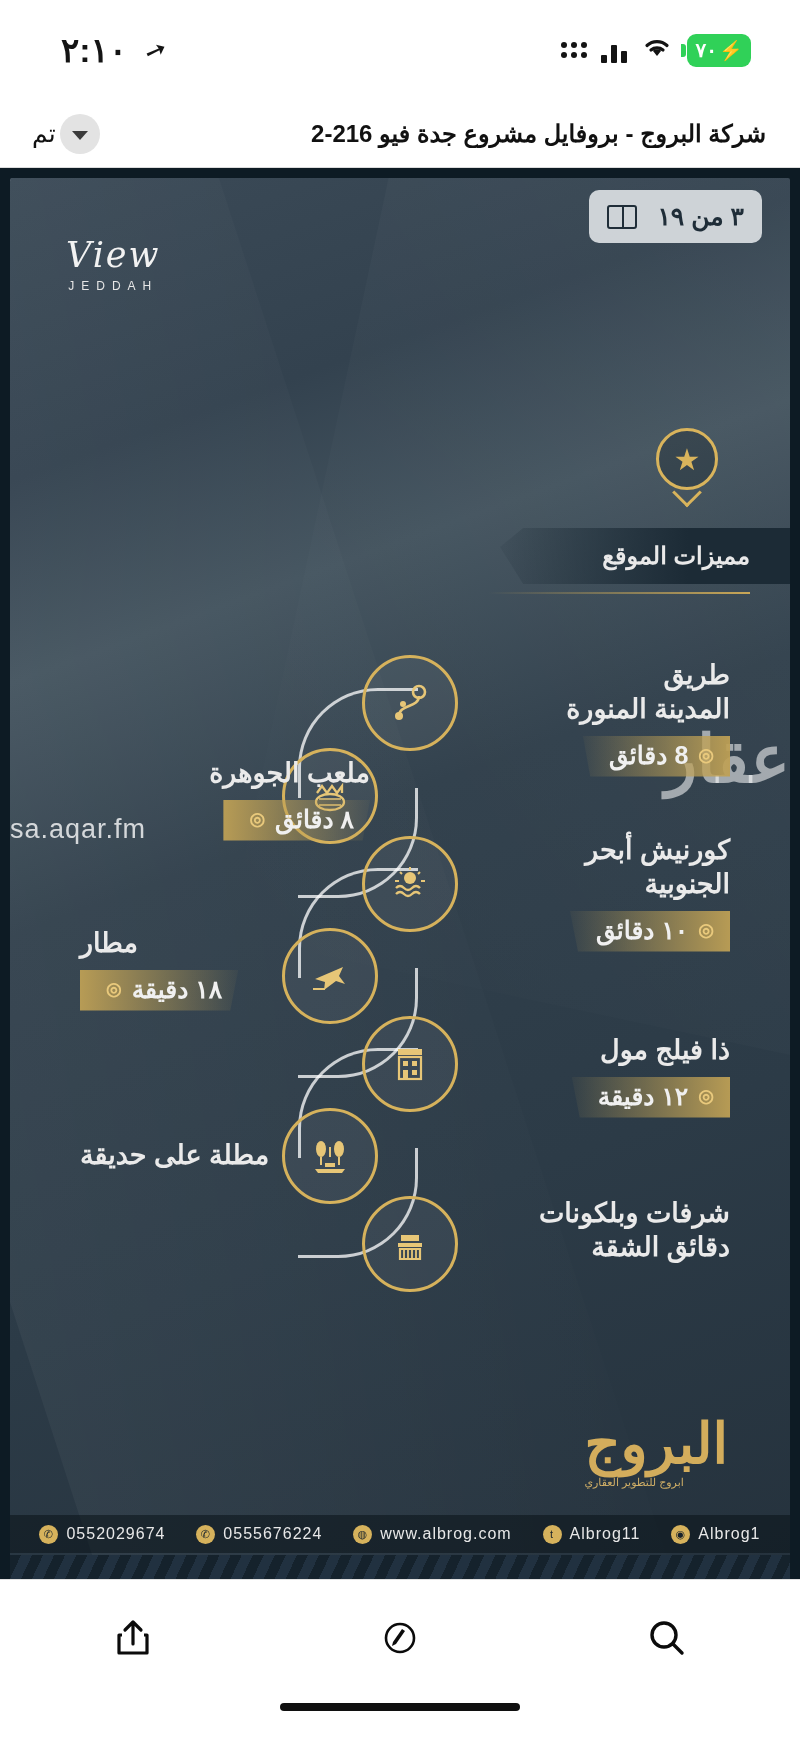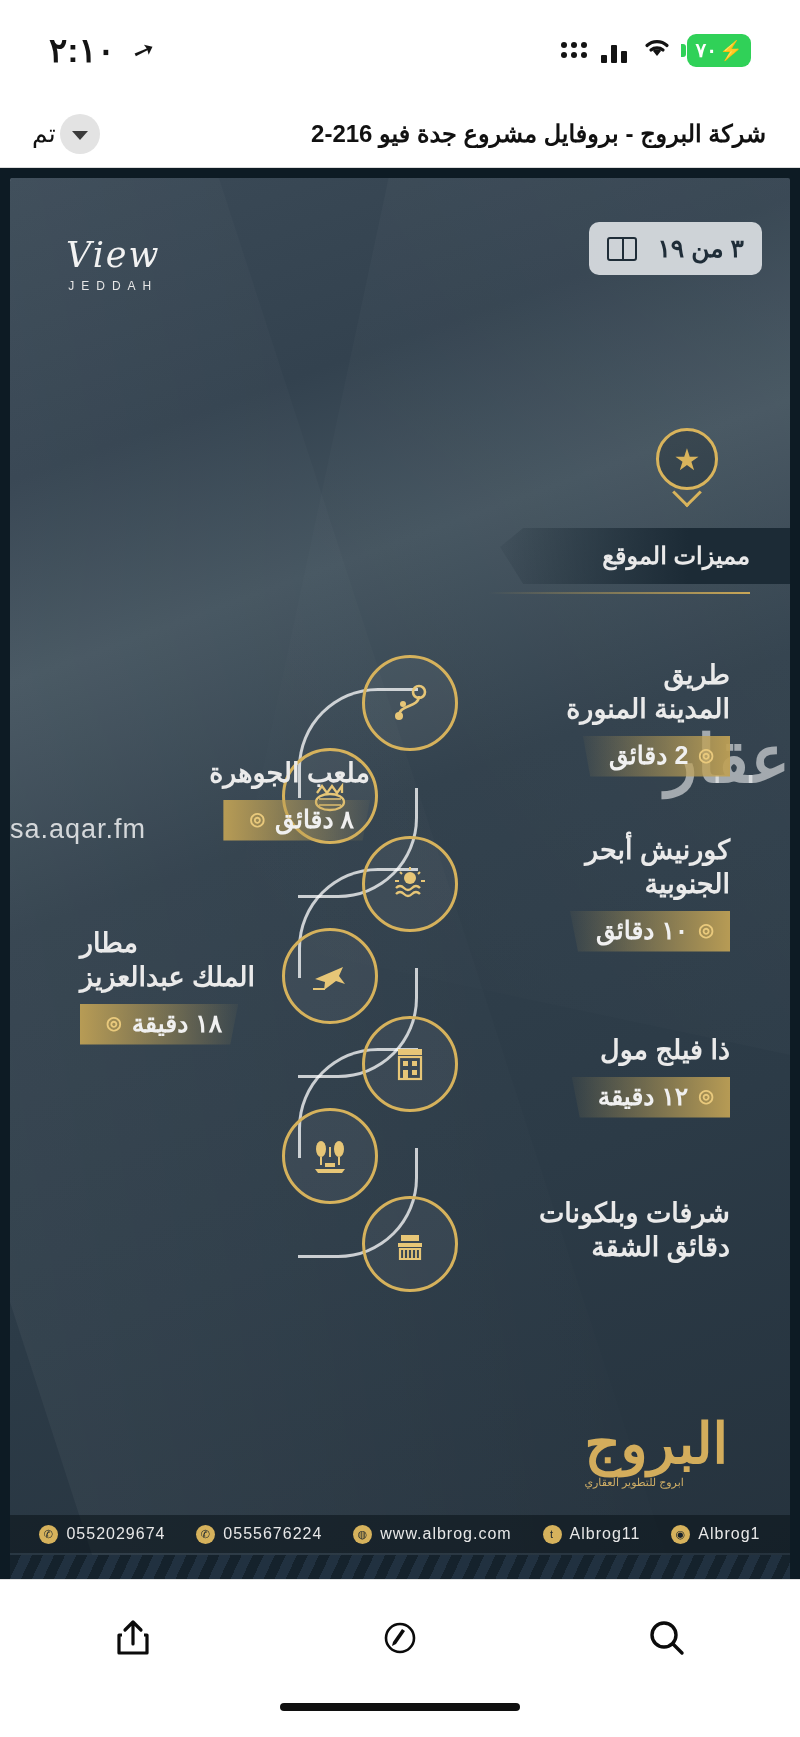--- a/index.html
+++ b/index.html
@@ -17,20 +17,21 @@
   }
 
   
   .statusbar {
     height: 100px;
     display: flex; align-items: center;
     padding: 0 49px;
     flex-direction: row-reverse;
     justify-content: space-between;
     background: #ffffff;
+    margin-left: 12px;
   }
   .sb-right { display: flex; align-items: center; gap: 14px; }
   .sb-left  { display: flex; align-items: center; gap: 18px; flex-direction: row-reverse;}
   .clock {
     font-size: 34px; font-weight: bold; color: #141414;
     letter-spacing: 1px; direction: rtl;
   }
   .loc-icon { color:#141414; font-size: 26px; transform: rotate(20deg); display:inline-block; }
   .battery {
     position: relative;
@@ -97,21 +98,21 @@
   }
   .slide::after {
     content:""; position:absolute; right:-30%; top:-10%;
     width: 90%; height: 70%;
     background: linear-gradient(220deg, rgba(255,255,255,0.05), rgba(255,255,255,0));
     transform: rotate(12deg);
   }
 
   
   .counter {
-    position: absolute; top: 44px; right: 28px;
+    position: absolute; top: 12px; right: 28px;
     background: rgba(226,230,233,0.88);
     color: #1f2d38; border-radius: 10px;
     padding: 12px 18px;
     display: flex; align-items: center; gap: 20px;
     font-size: 25px; font-weight: bold;
     z-index: 7;
   }
   .counter .book {
     width: 30px; height: 24px; border: 2px solid #1f2d38; border-radius: 3px;
     position: relative;
@@ -340,21 +341,21 @@
             <circle cx="32" cy="12" r="6" stroke="#e7c677" stroke-width="2.6" fill="none"></circle>
             <circle cx="12" cy="36" r="4" fill="#e7c677"></circle>
             <circle cx="16" cy="24" r="3" fill="#e7c677"></circle>
           </svg>
         </div>
         <div class="label r" style="right:60px; top:480px; width:300px;">
           <div>طريق</div>
           <div>المدينة المنورة</div>
           <div class="time gl">
             <span class="tgt">◎</span>
-            <span>2 دقائق</span>
+            <span>8 دقائق</span>
           </div>
         </div>
 
         <div class="node" style="left:272px; top:570px;">
           <svg width="46" height="46" viewBox="0 0 46 46">
             <path d="M10 20 l5-7 5 7 5-7 5 7 5-7 0 7" stroke="#e7c677" stroke-width="2.3" fill="none"></path>
             <ellipse cx="23" cy="29" rx="14" ry="8" stroke="#e7c677" stroke-width="2.3" fill="none"></ellipse>
             <path d="M12 26h22M12 32h22" stroke="#e7c677" stroke-width="1.6"></path>
           </svg>
         </div>
@@ -384,21 +385,20 @@
         </div>
 
         <div class="node" style="left:272px; top:750px;">
           <svg width="46" height="46" viewBox="0 0 46 46">
             <path d="M8 26l28-12-4 9 6 8-9-3-12 9 1-8z" fill="#e7c677"></path>
             <path d="M6 36h12" stroke="#e7c677" stroke-width="2"></path>
           </svg>
         </div>
         <div class="label l" style="left:70px; top:748px; width:290px; text-align:left;">
           <div>مطار</div>
-          <div>الملك عبدالعزيز</div>
           <div class="time gr">
             <span>١٨ دقيقة</span>
             <span class="tgt">◎</span>
           </div>
         </div>
 
         <div class="node" style="left:352px; top:838px;">
           <svg width="46" height="46" viewBox="0 0 46 46">
             <rect x="11" y="8" width="24" height="6" fill="#e7c677"></rect>
             <rect x="12" y="16" width="22" height="22" stroke="#e7c677" stroke-width="2.2" fill="none"></rect>
@@ -415,20 +415,23 @@
 
         <div class="node" style="left:272px; top:930px;">
           <svg width="46" height="46" viewBox="0 0 46 46">
             <ellipse cx="14" cy="16" rx="5" ry="8" fill="#e7c677"></ellipse>
             <ellipse cx="32" cy="16" rx="5" ry="8" fill="#e7c677"></ellipse>
             <path d="M14 24v8M32 24v8" stroke="#e7c677" stroke-width="2"></path>
             <path d="M23 14v10" stroke="#e7c677" stroke-width="2"></path>
             <path d="M8 36h30l-3 4H11z" fill="#e7c677"></path>
             <path d="M18 30h10v4H18z" fill="#e7c677"></path>
           </svg>
+        </div>
+        <div class="label l" style="left:70px; top:960px; width:290px; text-align:left;">
+          <div>مطلة على حديقة</div>
         </div>
 
         <div class="node" style="left:352px; top:1018px;">
           <svg width="46" height="46" viewBox="0 0 46 46">
             <path d="M14 14h18v6H14z" fill="#e7c677"></path>
             <path d="M11 22h24v4H11z" fill="#e7c677"></path>
             <path d="M13 28h20v10H13z" stroke="#e7c677" stroke-width="2.2" fill="none"></path>
             <path d="M17 28v10M21 28v10M25 28v10M29 28v10" stroke="#e7c677" stroke-width="1.8"></path>
           </svg>
         </div>

